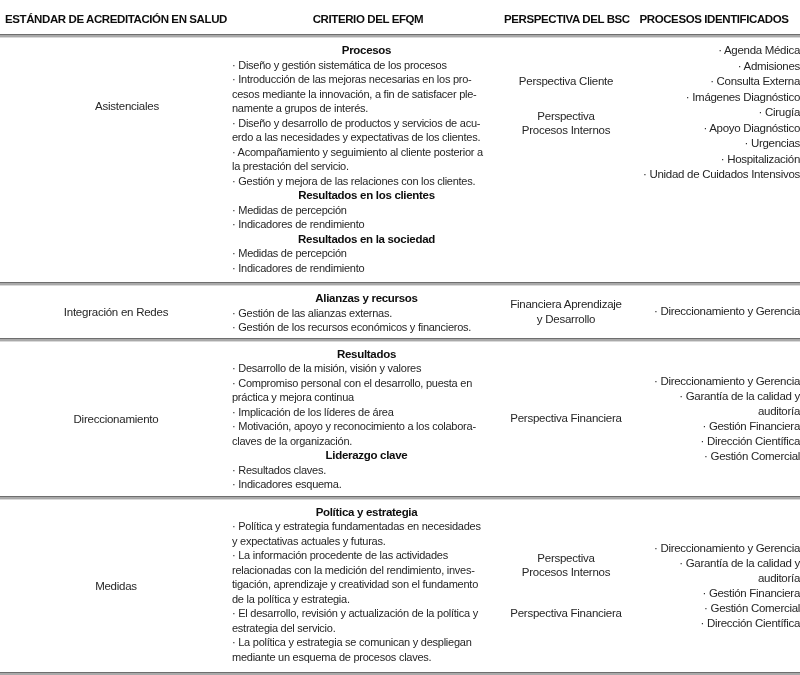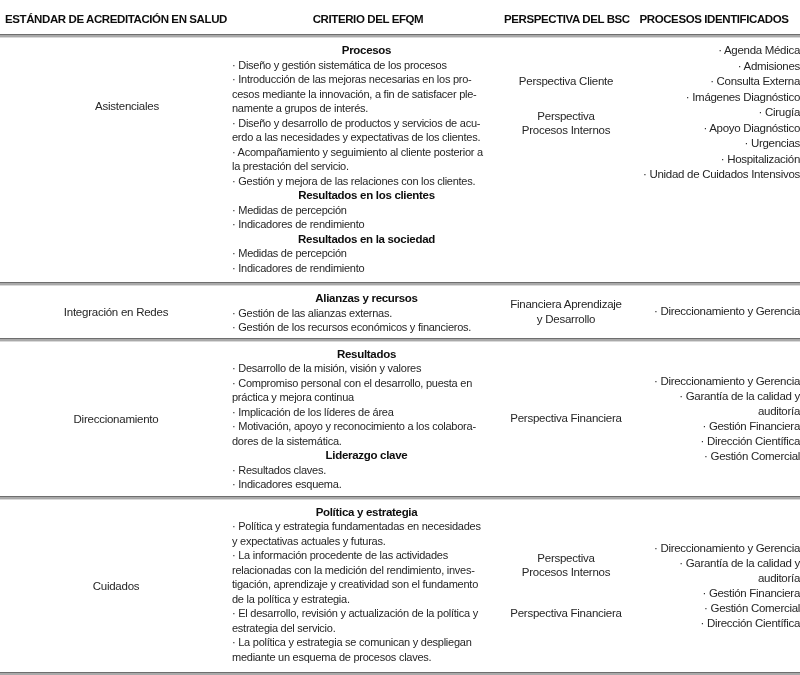--- a/index.html
+++ b/index.html
@@ -154,21 +154,21 @@
       <td class="cell-estandar">
         <div>Direccionamiento</div>
       </td>
       <td class="cell-efqm">
         <div class="sec-title">Resultados</div>
         <div class="efqm-item">· Desarrollo de la misión, visión y valores</div>
         <div class="efqm-item">· Compromiso personal con el desarrollo, puesta en
 práctica y mejora continua</div>
         <div class="efqm-item">· Implicación de los líderes de área</div>
         <div class="efqm-item">· Motivación, apoyo y reconocimiento a los colabora-
-dores de la sistemática.</div>
+claves de la organización.</div>
         <div class="sec-title">Liderazgo clave</div>
         <div class="efqm-item">· Resultados claves.</div>
         <div class="efqm-item">· Indicadores esquema.</div>
       </td>
       <td class="cell-bsc">
         <div class="bsc-label">Perspectiva Financiera</div>
       </td>
       <td class="cell-procesos">
         <div class="proc-item">· Direccionamiento y Gerencia</div>
         <div class="proc-item">· Garantía de la calidad y
@@ -179,21 +179,21 @@
       </td>
     </tr>
     <tr class="sep">
           <td colspan="4">
             <div class="sep-line"></div>
           </td>
         </tr>
 
     <tr class="r4">
       <td class="cell-estandar">
-        <div>Cuidados</div>
+        <div>Medidas</div>
       </td>
       <td class="cell-efqm">
         <div class="sec-title">Política y estrategia</div>
         <div class="efqm-item">· Política y estrategia fundamentadas en necesidades
 y expectativas actuales y futuras.</div>
         <div class="efqm-item">· La información procedente de las actividades
 relacionadas con la medición del rendimiento, inves-
 tigación, aprendizaje y creatividad son el fundamento
 de la política y estrategia.</div>
         <div class="efqm-item">· El desarrollo, revisión y actualización de la política y

